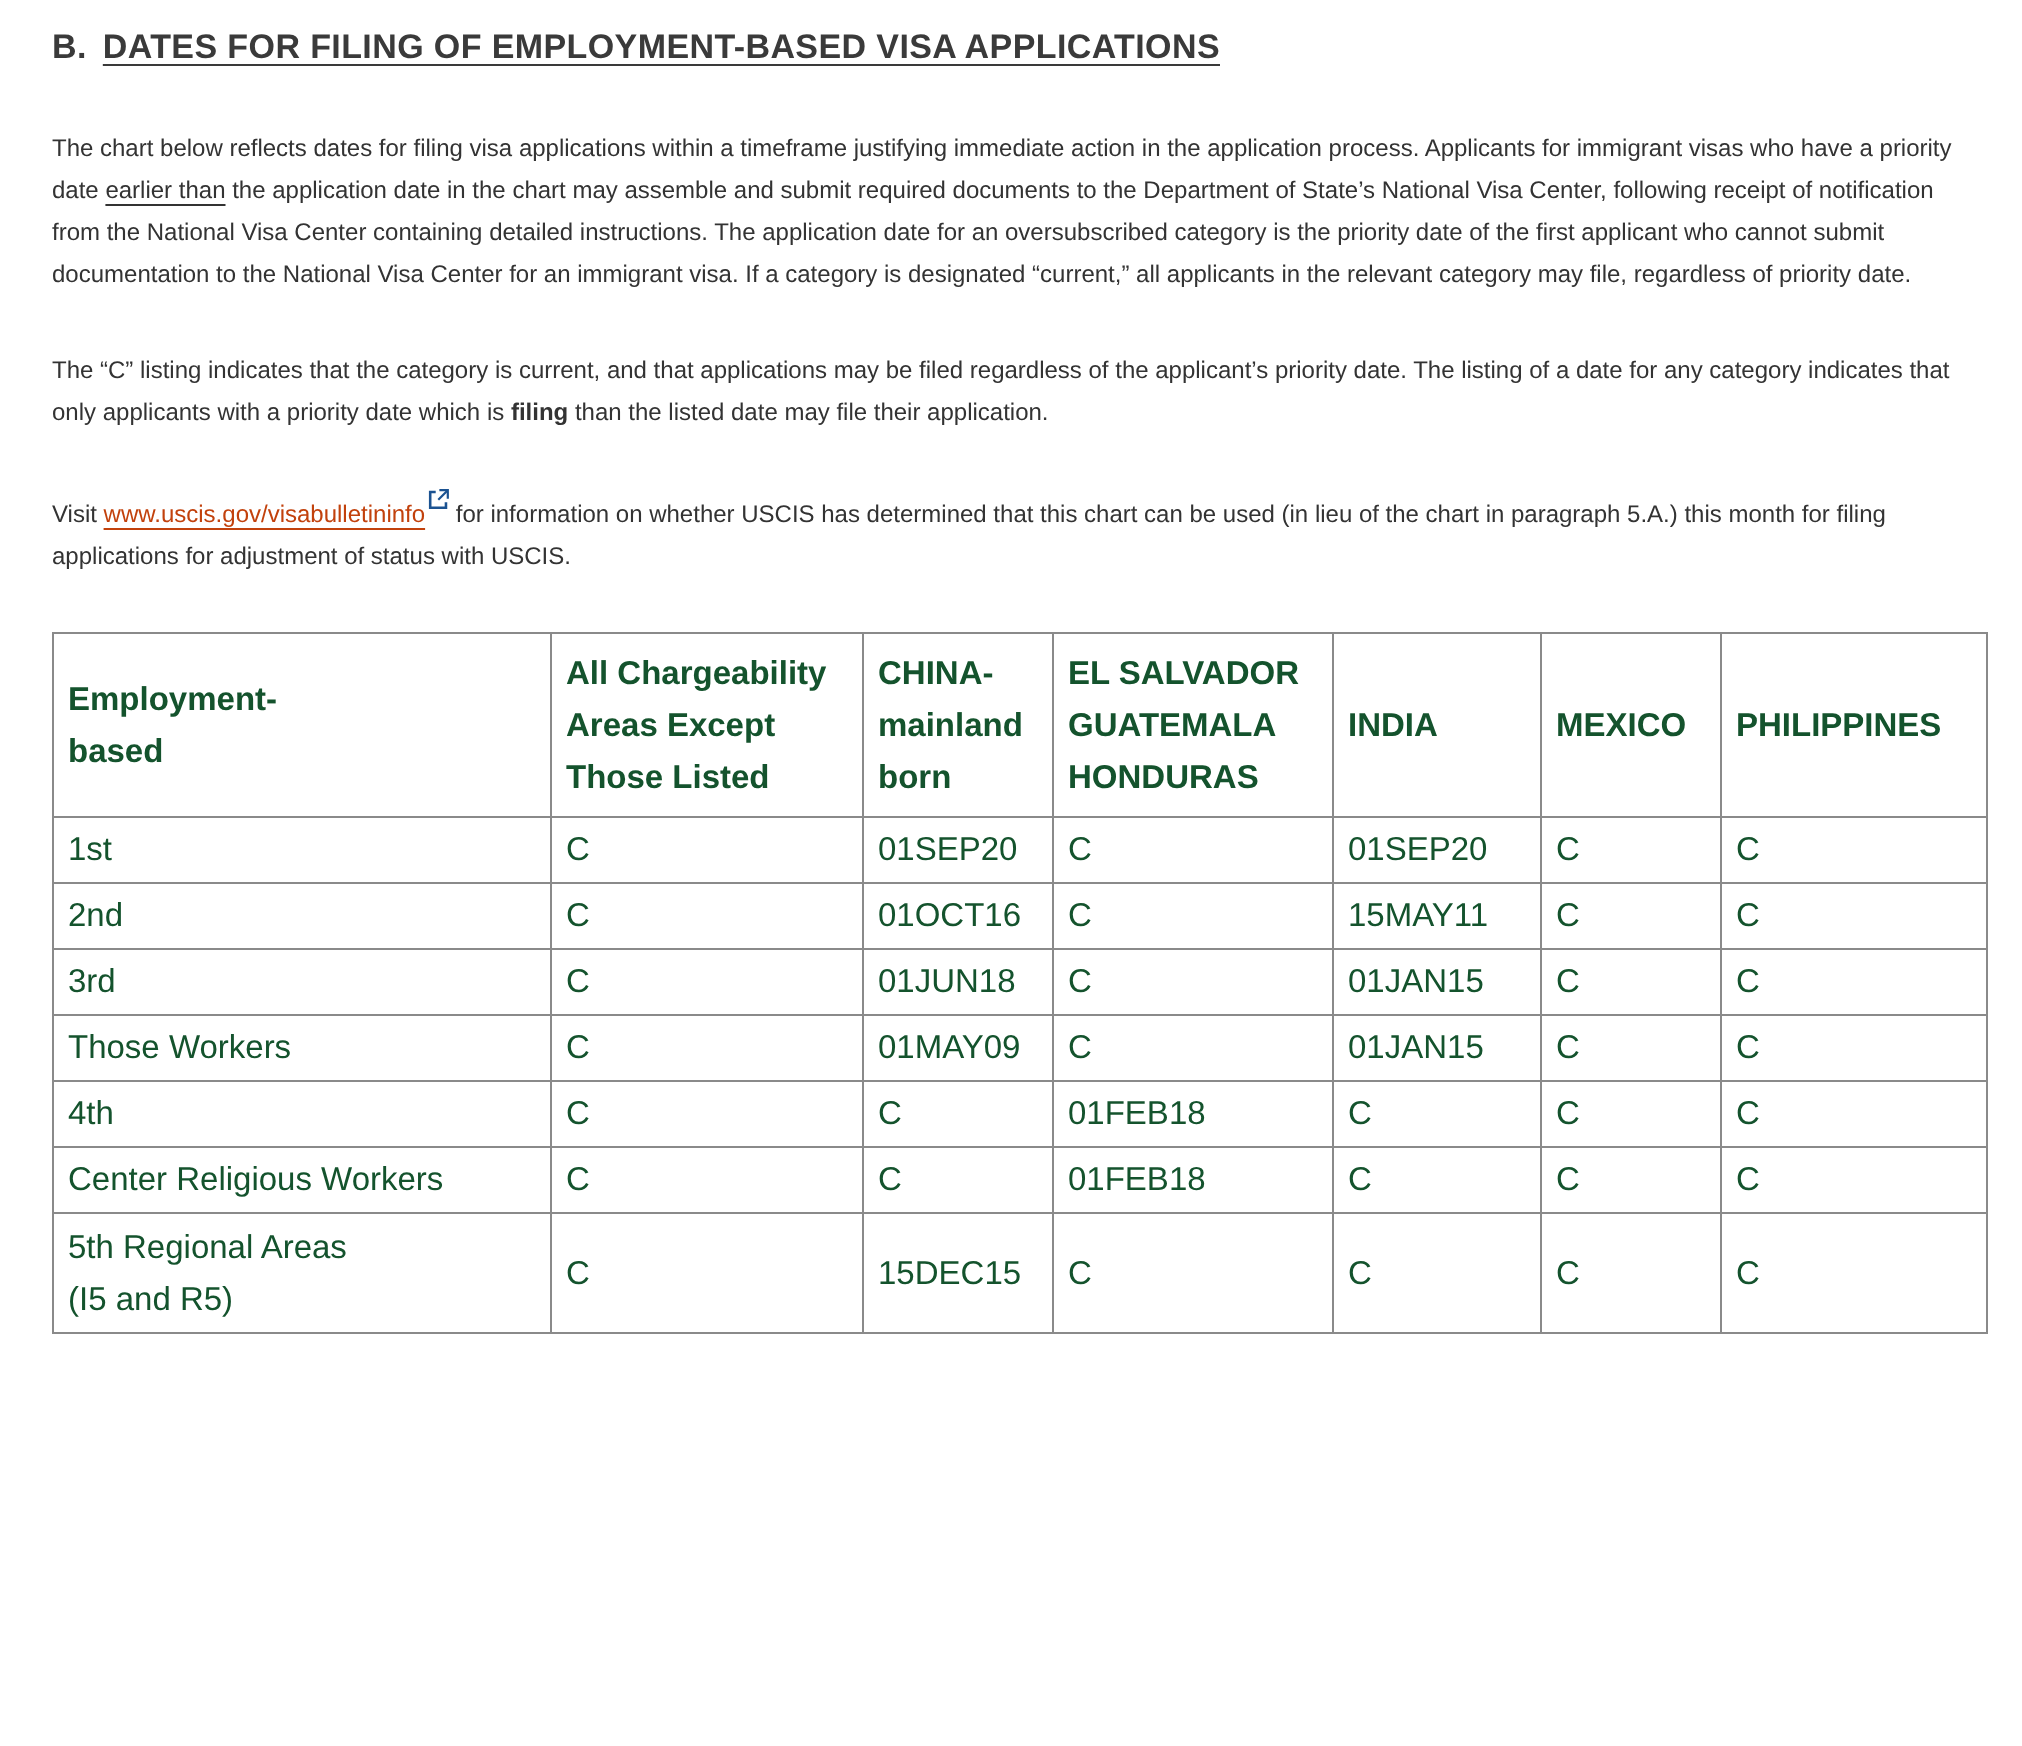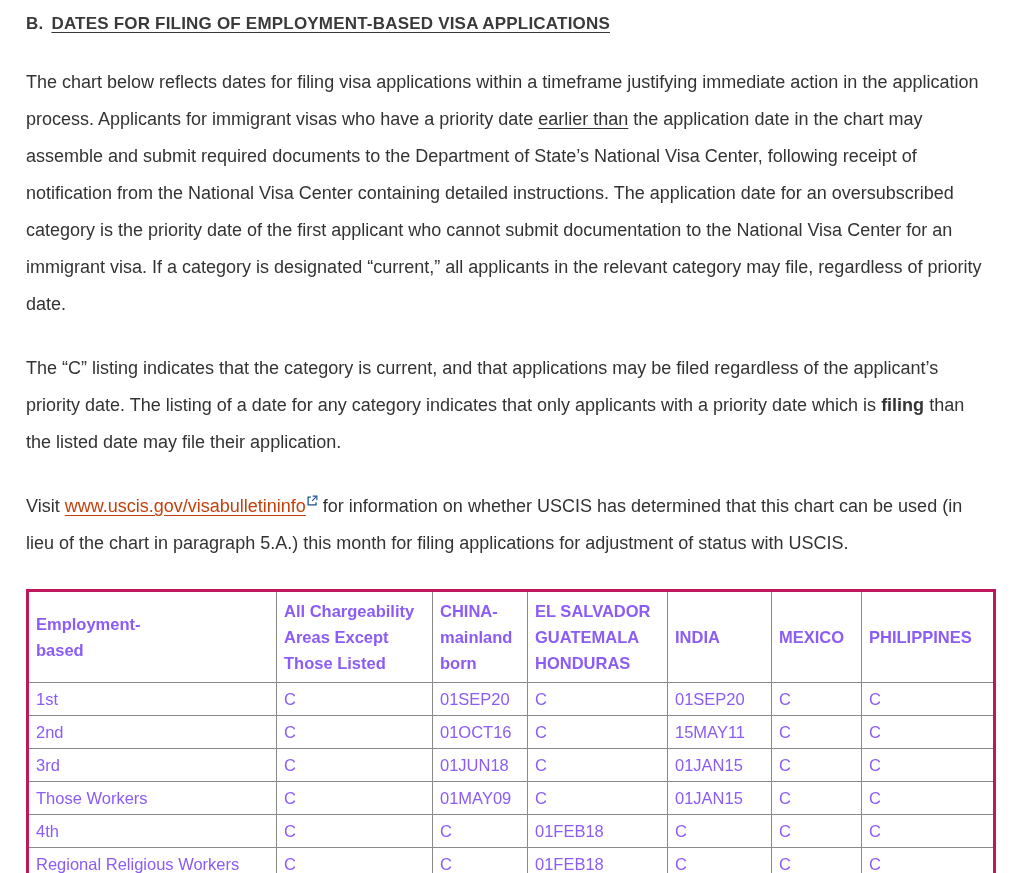--- a/index.html
+++ b/index.html
@@ -23,22 +23,22 @@
     color: #3a3a3a;
     margin: 2px 55px 30px 0;
     letter-spacing: 0.2px;
   }
   .heading .title-underline {
     text-decoration: underline;
     text-underline-offset: 3px;
     margin-left: 8px;
   }
   p.body-text {
-    font-size: 18px;
-    line-height: 37px;
+    font-size: 12px;
+    line-height: 21px;
     color: #333333;
     margin: 0 0 27px 0;
   }
   .u-inline {
     text-decoration: underline;
     text-underline-offset: 3px;
   }
   .b-inline { font-weight: bold; }
   a.doc-link {
     color: #c2410c;
@@ -51,23 +51,23 @@
     margin-left: 1px;
     vertical-align: 6px;
     line-height: 0;
     cursor: pointer;
   }
   table.filing-table {
     border-collapse: collapse;
     width: 967px;
     margin-top: 9px;
     table-layout: fixed;
-    color: #8b5cf6;
+    color: #14532d;
     font-size: 16.5px;
-    border: 3px solid #be185d;
+    border: 1px solid #be185d;
   }
   table.filing-table th,
   table.filing-table td {
     border: 1px solid #8a8a8a;
     padding: 2px 7px;
     vertical-align: middle;
     text-align: left;
     line-height: 26px;
   }
   table.filing-table th {
@@ -164,21 +164,21 @@
       <tr class="row-s">
         <td class="cat-cell">4th</td>
         <td>C</td>
         <td>C</td>
         <td>01FEB18</td>
         <td>C</td>
         <td>C</td>
         <td>C</td>
       </tr>
       <tr class="row-s">
-        <td class="cat-cell">Regional Religious Workers</td>
+        <td class="cat-cell">Center Religious Workers</td>
         <td>C</td>
         <td>C</td>
         <td>01FEB18</td>
         <td>C</td>
         <td>C</td>
         <td>C</td>
       </tr>
       <tr class="row-l">
         <td class="cat-cell">5th Regional Areas
 (I5 and R5)</td>

